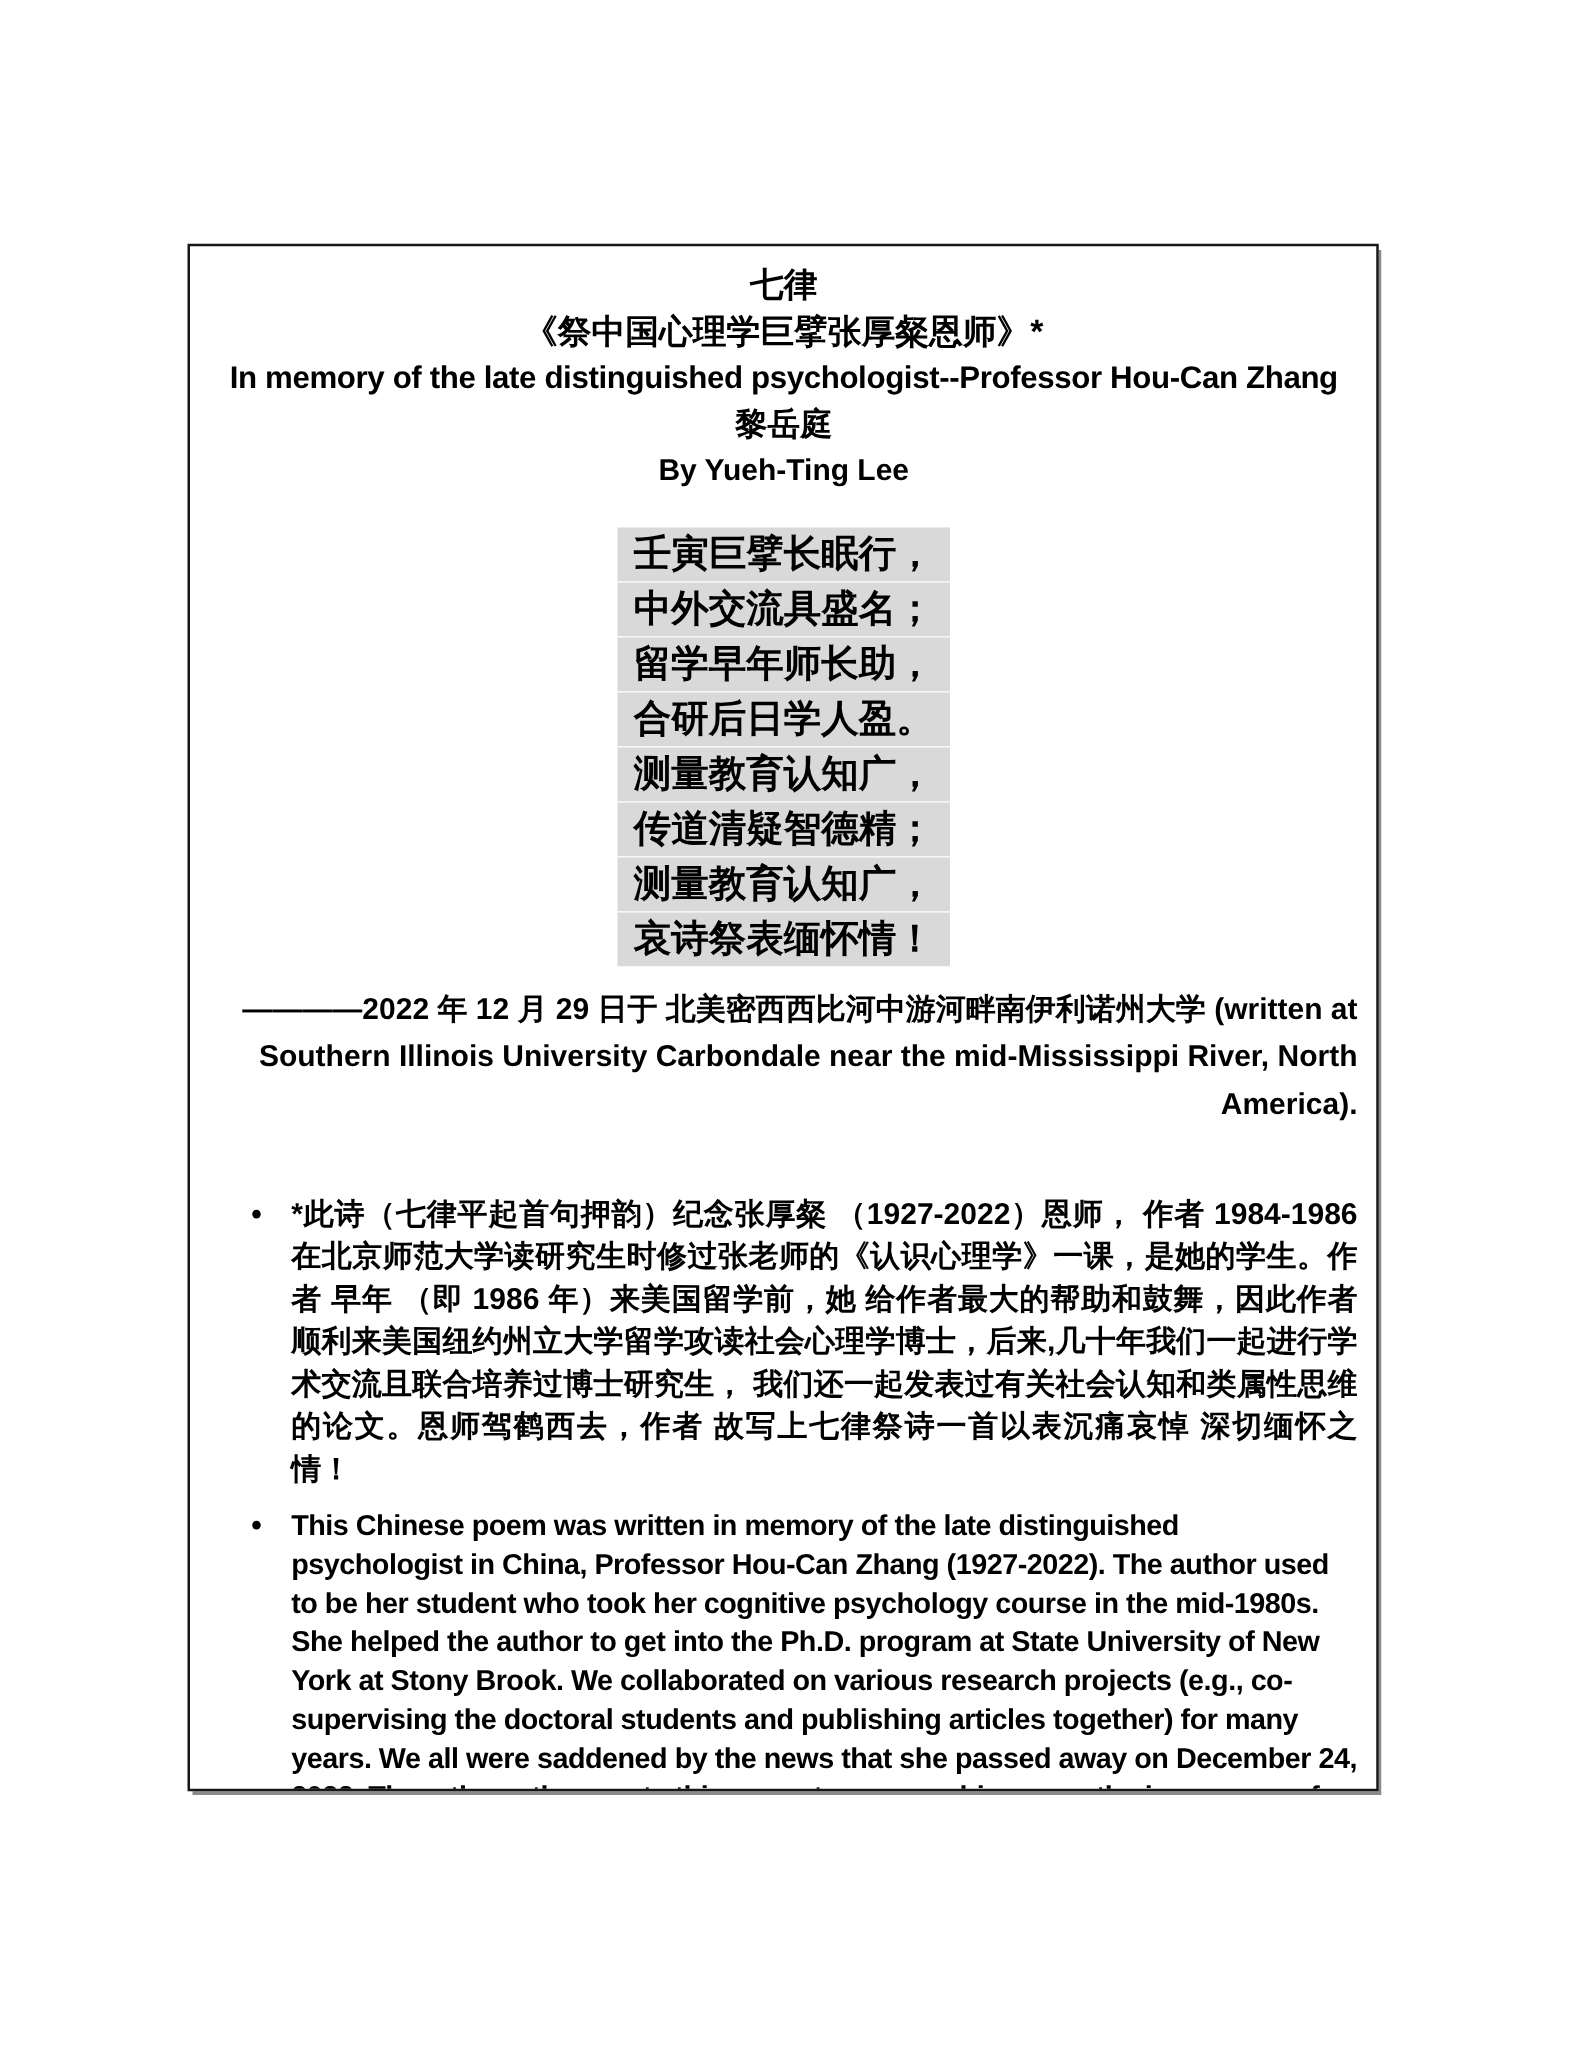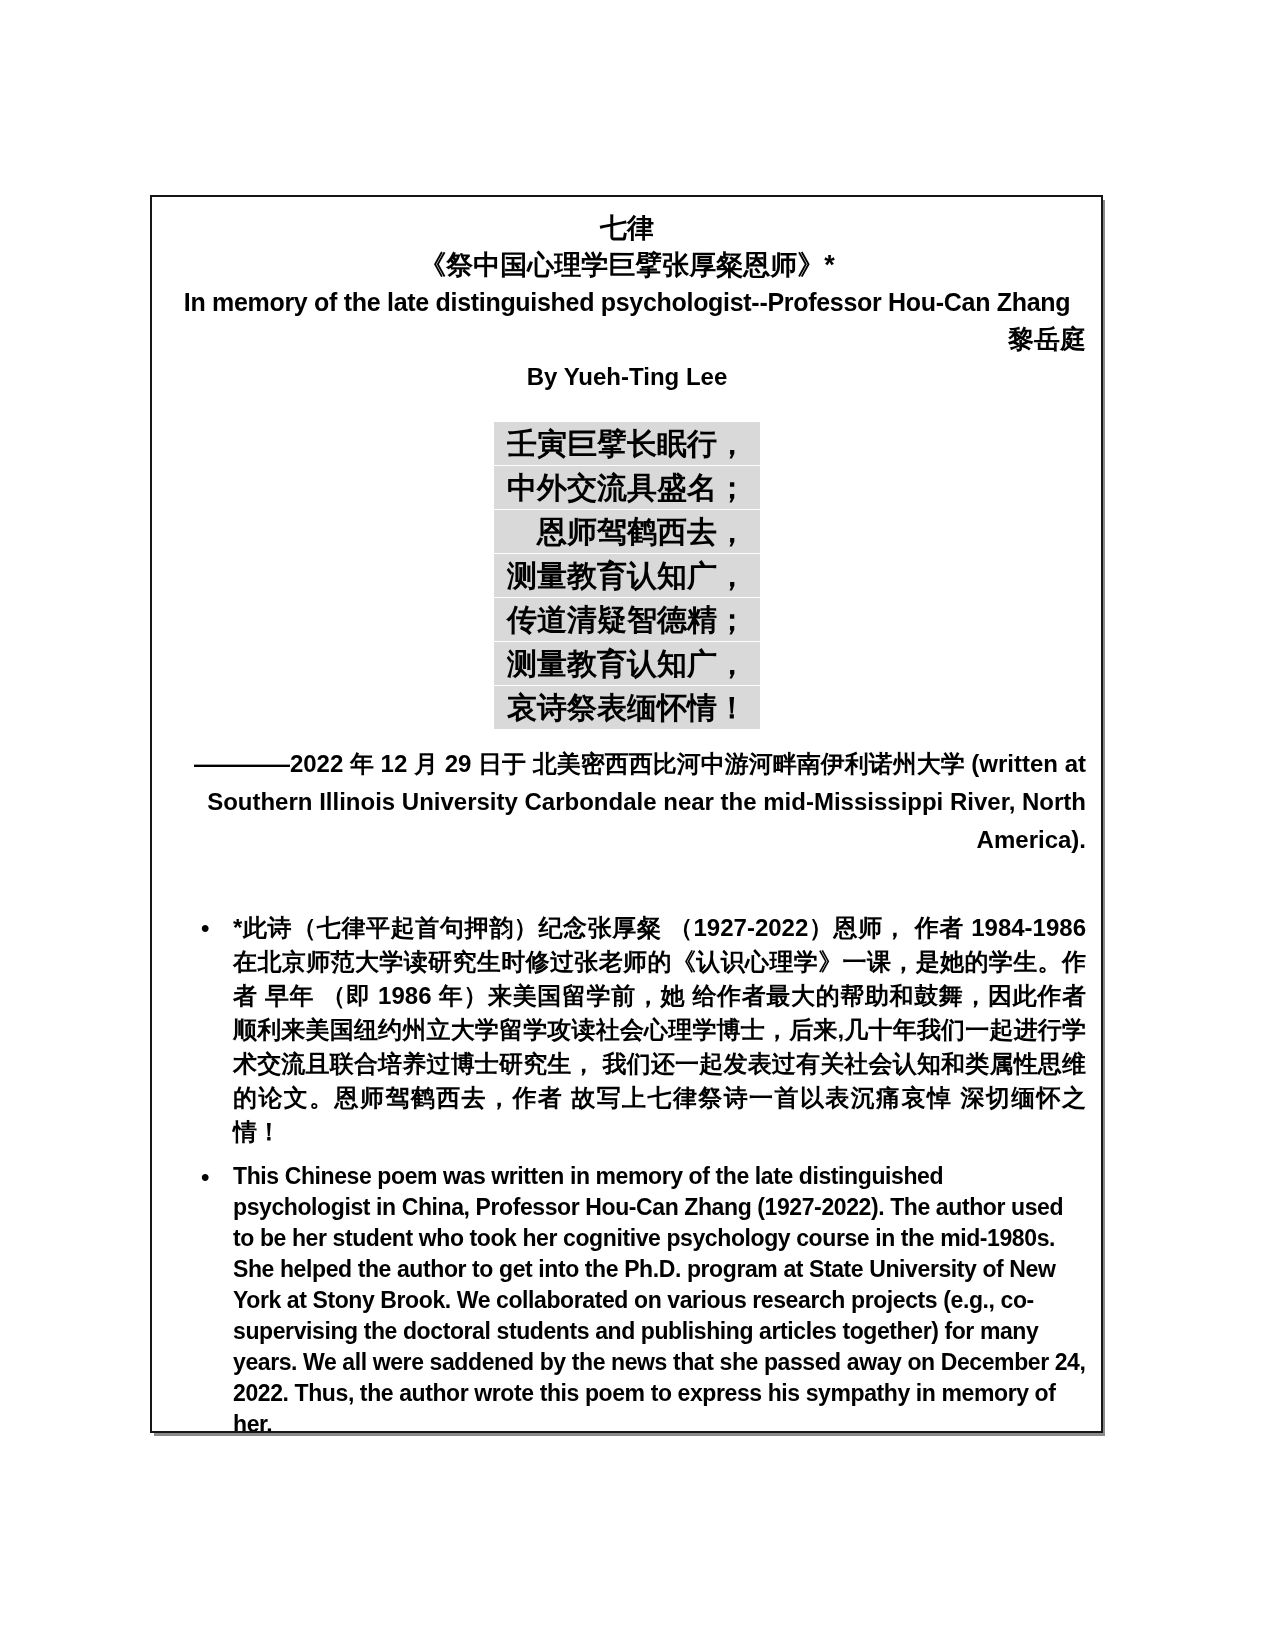--- a/index.html
+++ b/index.html
@@ -21,21 +21,21 @@
     height: 1238px;
     border: 2px solid #161616;
     box-shadow: 3px 4px 0 -1px #8a8a8a;
     padding: 13px 15px 0 16px;
     overflow: hidden;
     background: #ffffff;
   }
   .titles { text-align: center; }
   .title-zh-main { font-size: 27px; line-height: 37px; }
   .title-en-main { font-size: 25px; line-height: 37px; letter-spacing: -0.3px; }
-  .author-zh    { font-size: 26px; line-height: 37px; text-align: right; }
+  .author-zh    { font-size: 26px; line-height: 37px; }
   .author-en    { font-size: 24px; line-height: 37px; }
 
   .poem { width: -moz-fit-content; width: fit-content; margin: 27px auto 0 auto; }
   .poem-line {
     background: var(--hl, #d9d9d9);
     font-size: 30px;
     line-height: 41px;
     padding: 1px 13px;
     margin-bottom: 1px;
     white-space: nowrap;
@@ -83,22 +83,23 @@
     <div class="author-zh">黎岳庭</div>
     <div class="author-en">By Yueh-Ting Lee</div>
   </div>
 
   <div class="poem">
 
       <div class="poem-line">壬寅巨擘长眠行，</div>
 
       <div class="poem-line">中外交流具盛名；</div>
 
-      <div class="poem-line">恩师驾鹤西去，</div>
+      <div class="poem-line">留学早年师长助，</div>
 
+      <div class="poem-line">合研后日学人盈。</div>
 
       <div class="poem-line">测量教育认知广，</div>
 
       <div class="poem-line">传道清疑智德精；</div>
 
       <div class="poem-line">测量教育认知广，</div>
 
       <div class="poem-line">哀诗祭表缅怀情！</div>
     </div>
 

